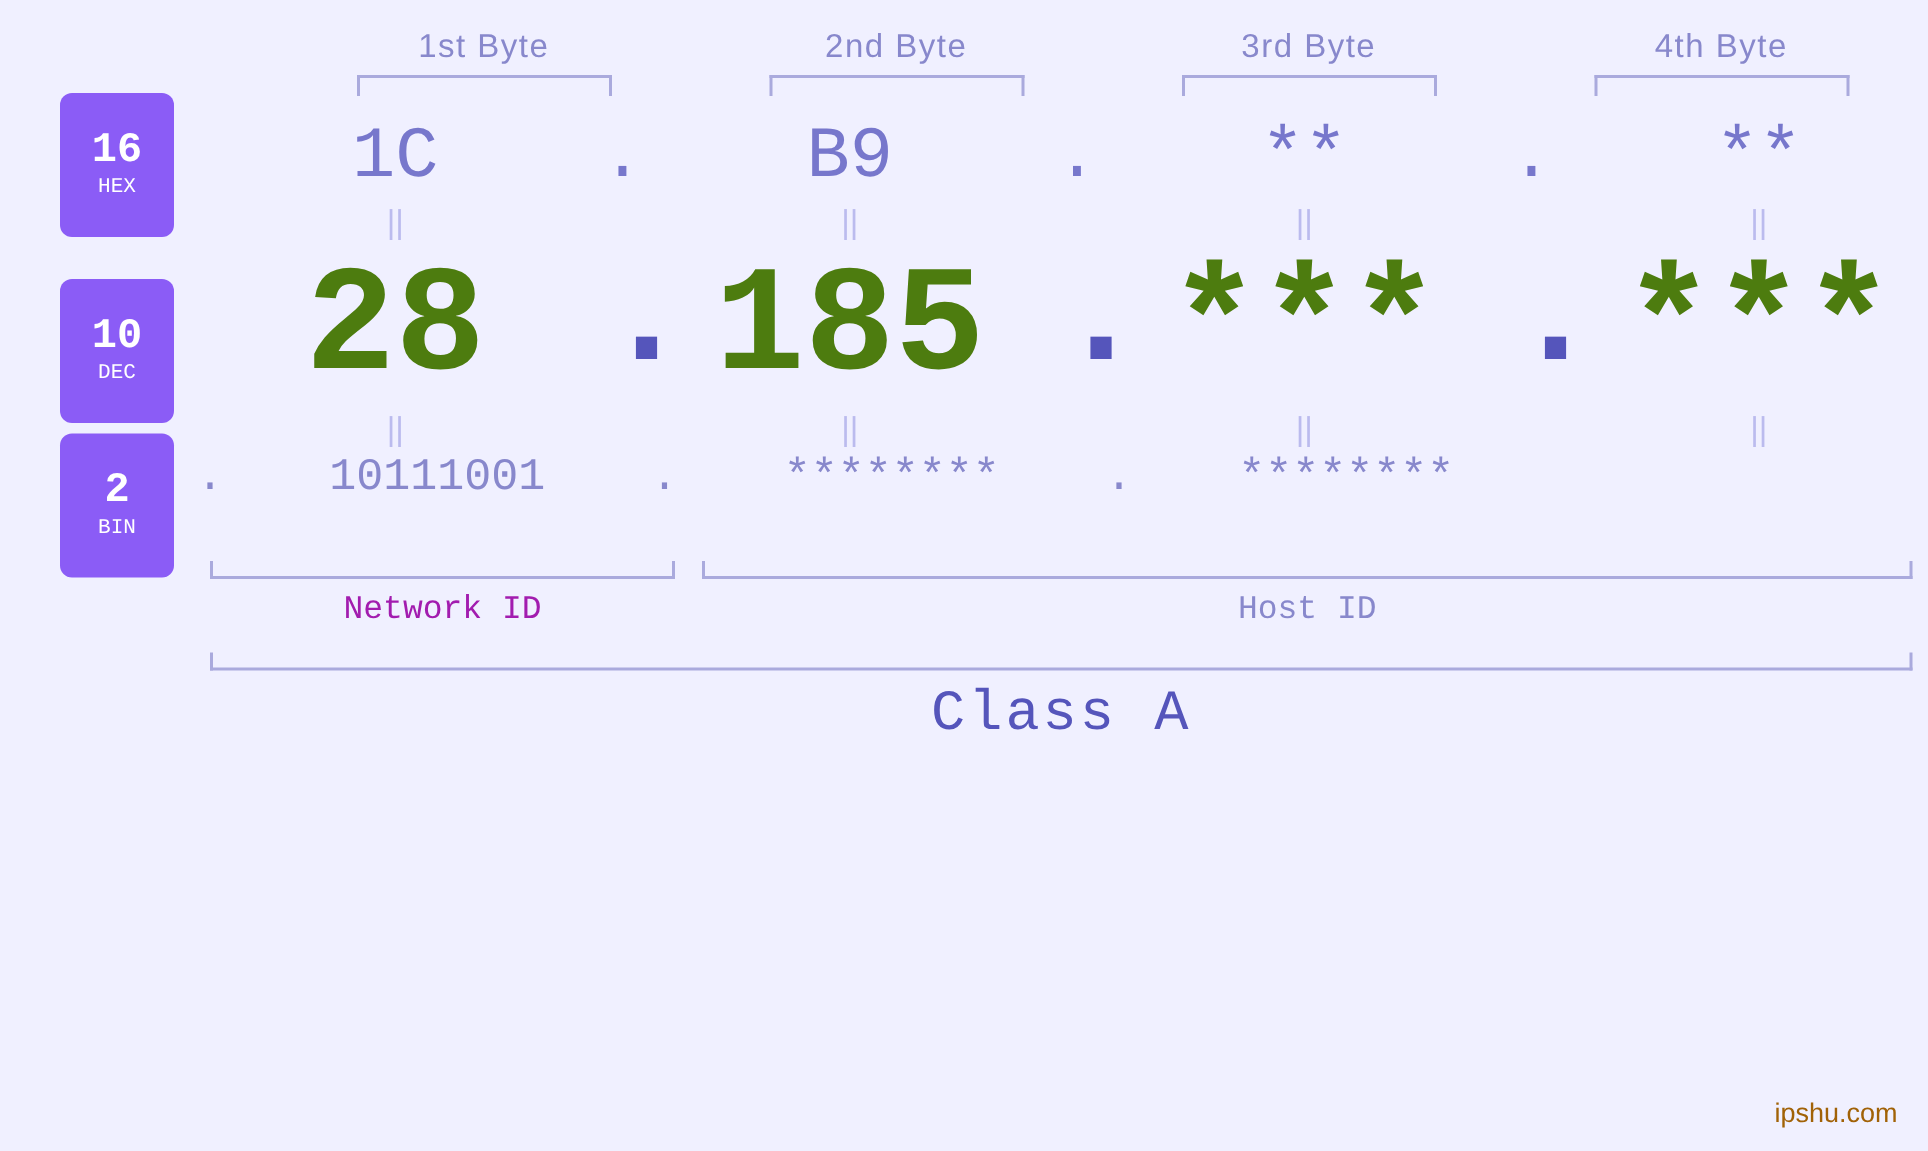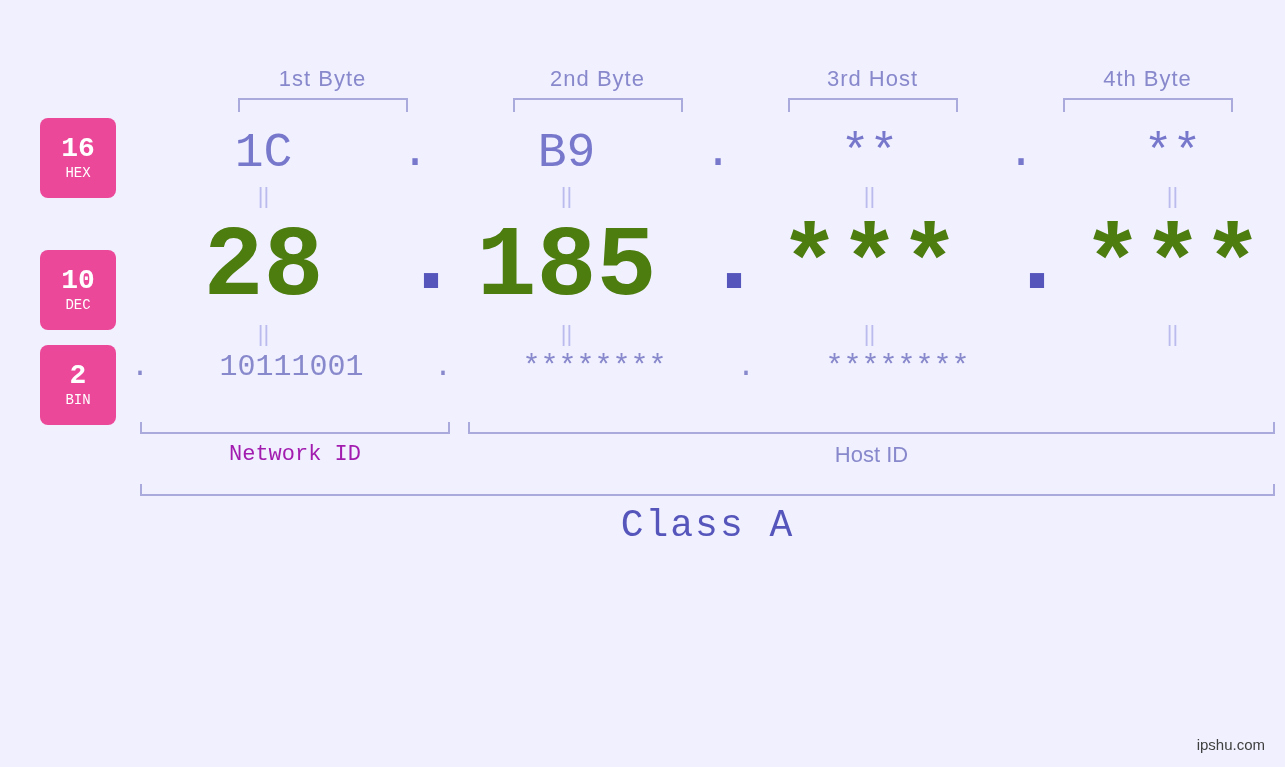--- a/index.html
+++ b/index.html
@@ -32,21 +32,20 @@
       margin-bottom: 0px;
     }
 
     .byte-header {
       width: 275px;
       text-align: center;
       color: #8888cc;
       font-size: 22px;
       font-family: Arial, sans-serif;
       letter-spacing: 1px;
-      margin-top: 48px;
     }
 
     
     .bracket-row {
       display: flex;
       justify-content: flex-end;
       width: 100%;
       padding-left: 140px;
       margin-top: 6px;
     }
@@ -60,22 +59,22 @@
     .bracket-line {
       width: 170px;
       height: 14px;
       border-top: 2px solid #aaaadd;
       border-left: 2px solid #aaaadd;
       border-right: 2px solid #aaaadd;
     }
 
     .badge {
       width: 76px;
-      height: 80px;
-      background: #ec4899;
+      height: 96px;
+      background: #8b5cf6;
       border-radius: 8px;
       display: flex;
       flex-direction: column;
       align-items: center;
       justify-content: center;
       color: white;
     }
 
     .badge-number {
       font-size: 28px;
@@ -157,21 +156,21 @@
       color: #a21caf;
       font-size: 22px;
       font-family: 'Courier New', Courier, monospace;
     }
 
     .host-label {
       flex: 1;
       text-align: center;
       color: #8888cc;
       font-size: 22px;
-      font-family: Liberation Sans, sans-serif;
+      font-family: Liberation Mono, monospace;
       margin-left: 18px;
       margin-right: 10px;
     }
 
     
     .class-section {
       width: 100%;
       padding-left: 140px;
       margin-top: 16px;
     }
@@ -196,22 +195,22 @@
       font-size: 38px;
       font-family: 'Courier New', Courier, monospace;
       letter-spacing: 2px;
     }
 
     
     .watermark {
       position: absolute;
       bottom: 14px;
       right: 20px;
-      color: #404040;
-      font-size: 15px;
+      color: #a16207;
+      font-size: 18px;
       font-family: Arial, sans-serif;
     }
 
     
     .rows-wrapper {
       display: flex;
       flex-direction: row;
       width: 100%;
       padding-left: 40px;
       margin-top: 14px;
@@ -297,21 +296,21 @@
     }
   </style>
 </head>
 <body>
 
 <div class="main-container">
 
   <div class="byte-headers">
     <div class="byte-header">1st Byte</div>
     <div class="byte-header">2nd Byte</div>
-    <div class="byte-header">3rd Host</div>
+    <div class="byte-header">3rd Byte</div>
     <div class="byte-header">4th Byte</div>
   </div>
 
   <div class="bracket-row">
     <div class="bracket">
       <div class="bracket-line"></div>
     </div>
     <div class="bracket">
       <div class="bracket-line"></div>
     </div>

